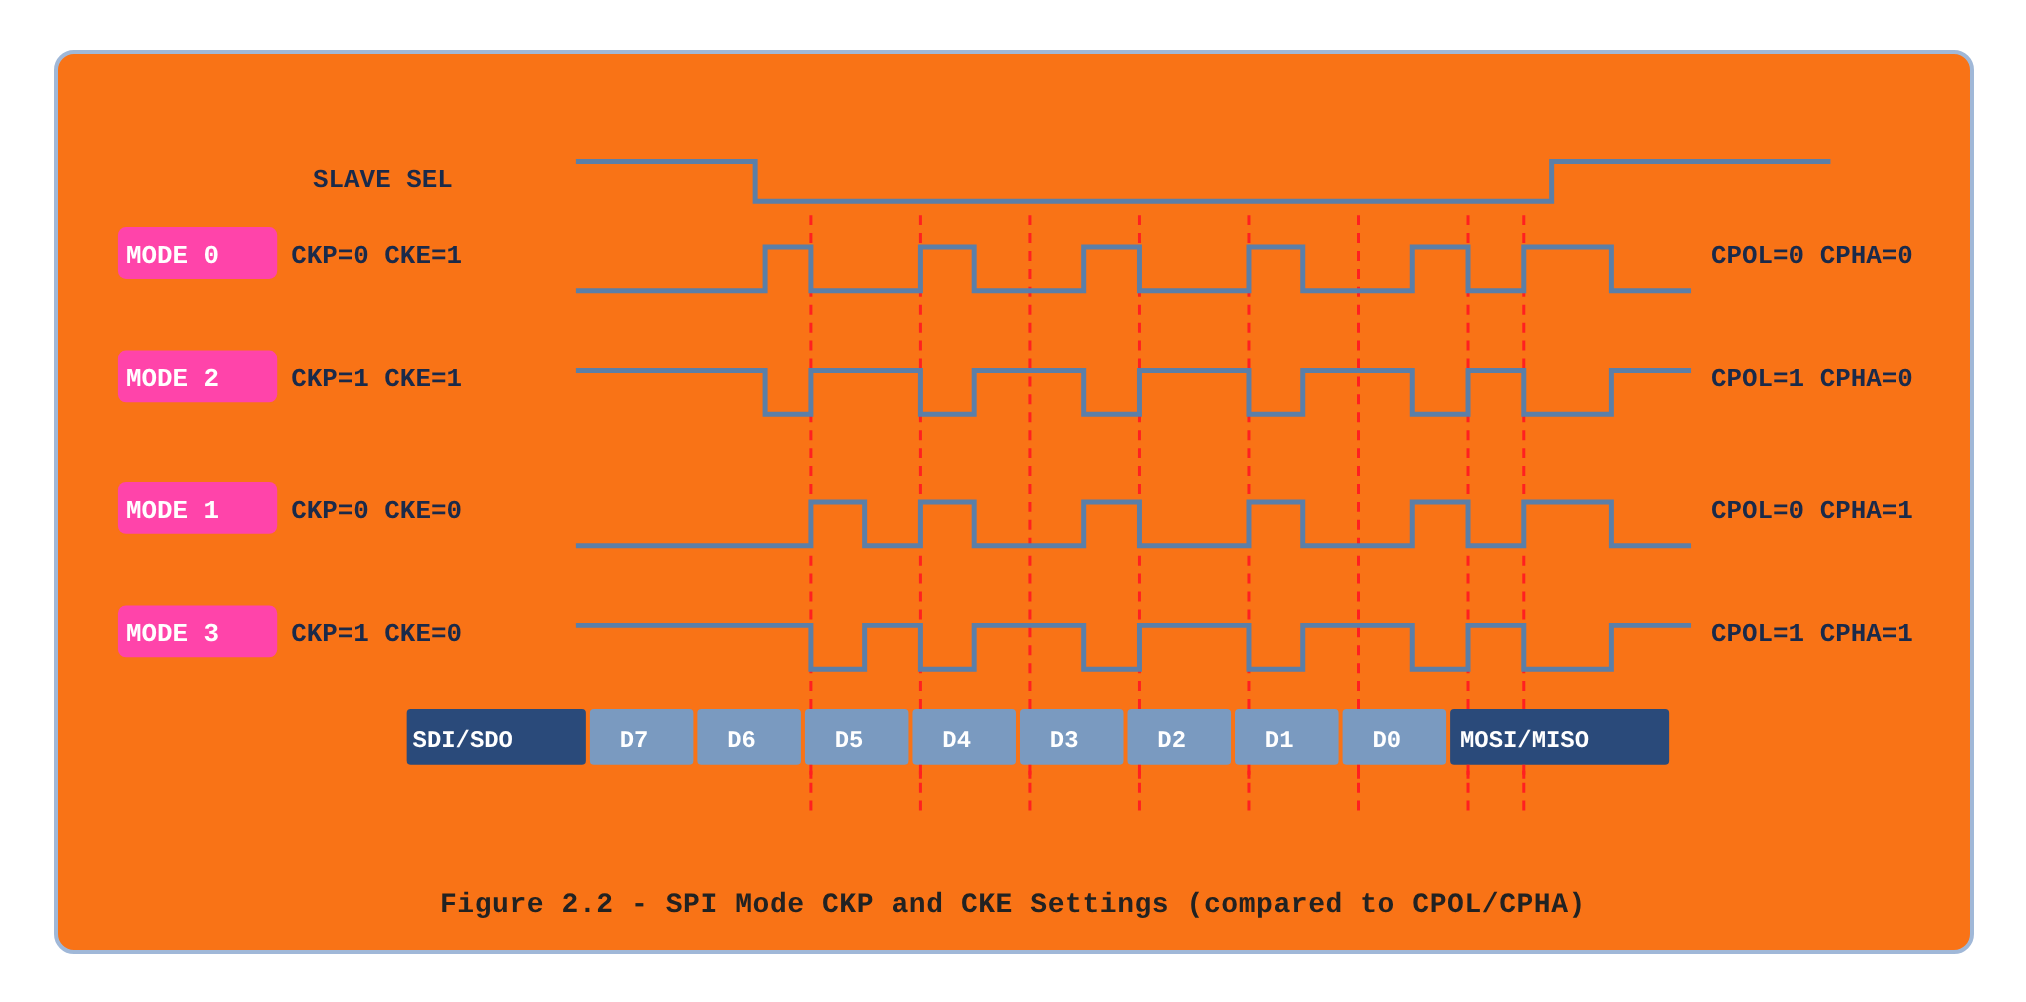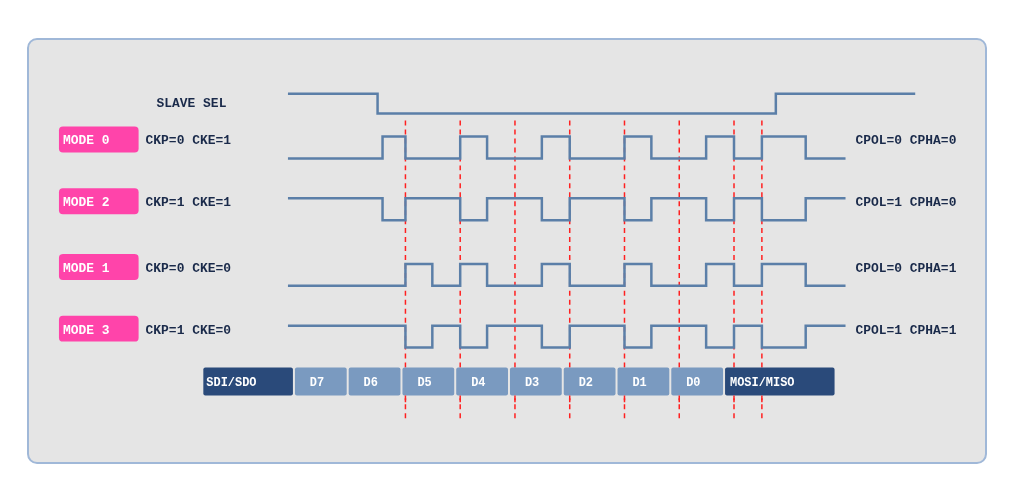--- a/index.html
+++ b/index.html
@@ -8,21 +8,21 @@
       height: 501px;
       background: #fff;
       font-family: 'Courier New', Courier, monospace;
       display: flex;
       flex-direction: column;
       align-items: center;
       justify-content: center;
     }
     .outer-container {
       width: 960px;
-      background: #e5e5e5;
+      background: #f97316;
       border: 2px solid #a0b8d8;
       border-radius: 10px;
       padding: 18px 20px 14px 20px;
     }
     .diagram-area {
       position: relative;
       width: 100%;
       height: 390px;
     }
     .caption {
@@ -193,13 +193,14 @@
       <line x1="413" y1="338" x2="413" y2="365" class="red-dash"></line>
       <line x1="468" y1="338" x2="468" y2="365" class="red-dash"></line>
       <line x1="523" y1="338" x2="523" y2="365" class="red-dash"></line>
       <line x1="578" y1="338" x2="578" y2="365" class="red-dash"></line>
       <line x1="633" y1="338" x2="633" y2="365" class="red-dash"></line>
       <line x1="688" y1="338" x2="688" y2="365" class="red-dash"></line>
       <line x1="716" y1="338" x2="716" y2="365" class="red-dash"></line>
 
     </svg>
   </div>
+  <div class="caption">Figure 2.2 - SPI Mode CKP and CKE Settings (compared to CPOL/CPHA)</div>
 </div>
 
 </body></html>

